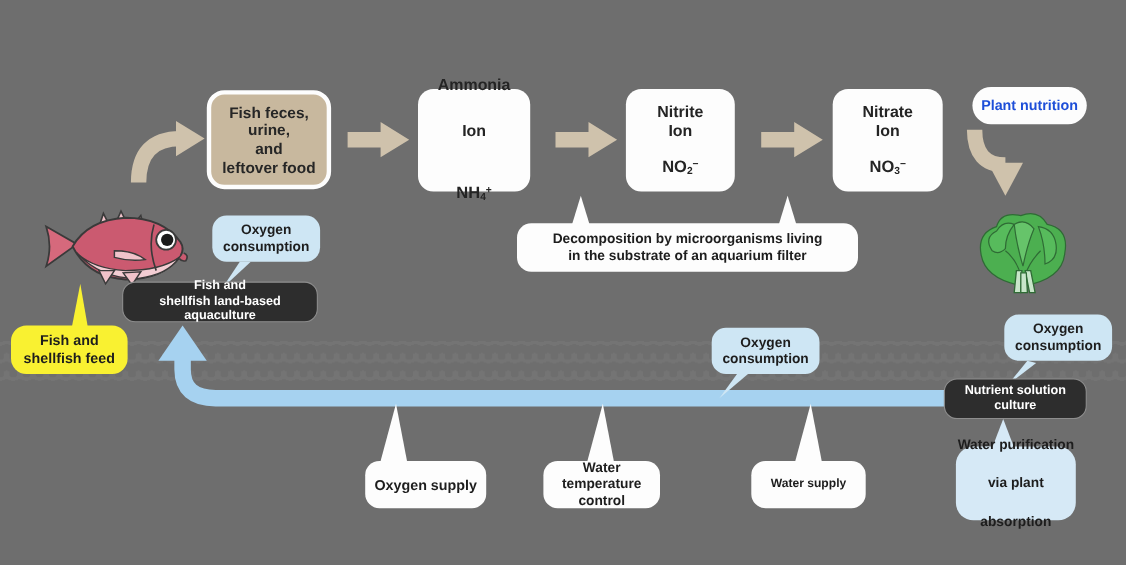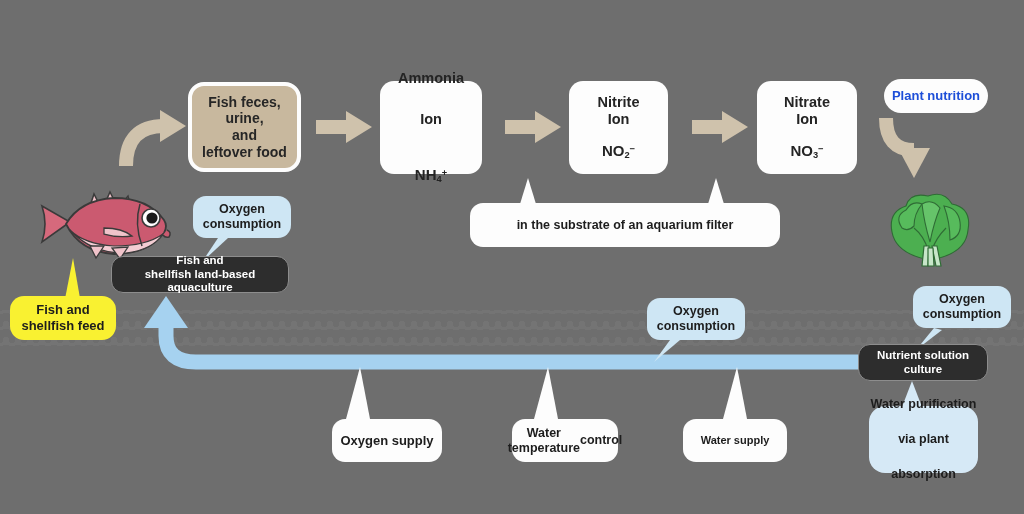--- a/index.html
+++ b/index.html
@@ -211,20 +211,21 @@
     </svg>
   </div>
 
   <div style="position:absolute;left:470px;top:178px;width:310px;height:20px;">
     <svg width="310" height="26" viewBox="0 0 310 26">
       <path d="M50 26 L58 0 L66 26 Z" fill="#fdfdfd"></path>
       <path d="M238 26 L246 0 L254 26 Z" fill="#fdfdfd"></path>
     </svg>
   </div>
   <div class="callout white" style="left:470px;top:203px;width:310px;height:44px;font-size:12.5px;flex-direction:column;">
+    <span class="ln">Decomposition by microorganisms living</span>
     <span class="ln">in the substrate of an aquarium filter</span>
   </div>
 
   <div class="callout blue" style="left:193px;top:196px;width:98px;height:42px;font-size:12.5px;flex-direction:column;">
     <span class="ln">Oxygen</span>
     <span class="ln">consumption</span>
   </div>
   <div style="position:absolute;left:196px;top:236px;width:40px;height:28px;">
     <svg width="40" height="28" viewBox="0 0 40 28">
         <path d="M6 26 L22 2 L32 2 Z" fill="#cee6f4"></path>
@@ -296,21 +297,21 @@
   </div>
   <div class="callout white" style="left:316px;top:419px;width:110px;height:43px;font-size:13px;flex-direction:column;margin-left:16px;">
     <span class="ln">Oxygen supply</span>
   </div>
 
   <div style="position:absolute;left:528px;top:365px;width:40px;height:56px;">
     <svg width="40" height="56" viewBox="0 0 40 56">
         <path d="M6 54 L20 2 L30 54 Z" fill="#fdfdfd"></path>
       </svg>
   </div>
-  <div class="callout white" style="left:494px;top:419px;width:106px;height:43px;font-size:12.5px;flex-direction:row;margin-left:18px;">
+  <div class="callout white" style="left:494px;top:419px;width:106px;height:43px;font-size:12.5px;flex-direction:column;">
     <span class="ln">Water temperature</span>
     <span class="ln">control</span>
   </div>
 
   <div style="position:absolute;left:717px;top:365px;width:40px;height:56px;">
     <svg width="40" height="56" viewBox="0 0 40 56">
         <path d="M6 54 L20 2 L30 54 Z" fill="#fdfdfd"></path>
       </svg>
   </div>
   <div class="callout white" style="left:683px;top:419px;width:104px;height:43px;font-size:11px;flex-direction:column;">

